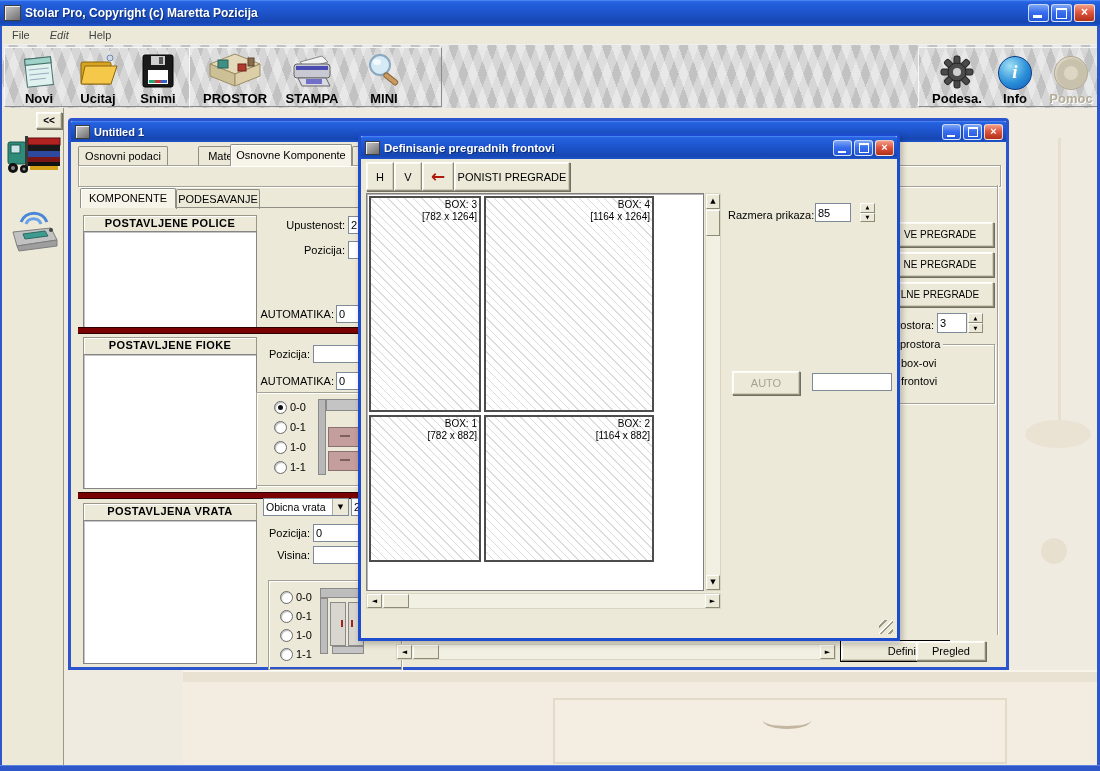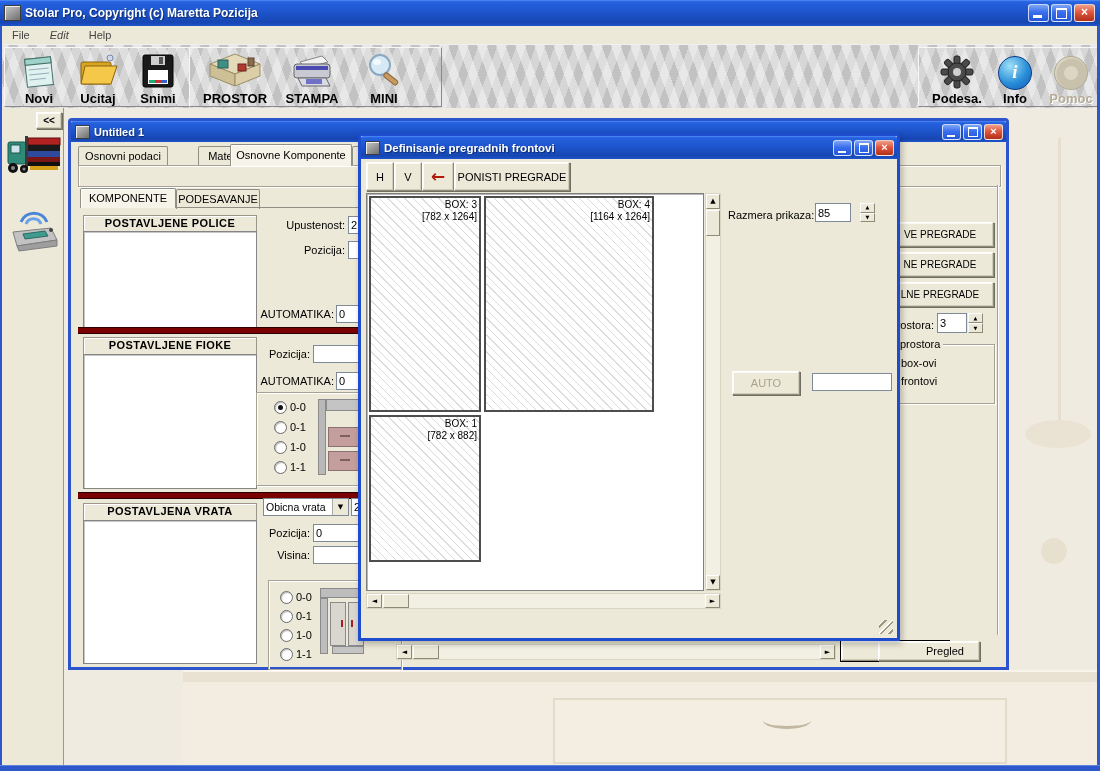--- a/index.html
+++ b/index.html
@@ -335,21 +335,21 @@
       <span class="abs" style="left:12px;top:12px;">box-ovi</span>
       <span class="abs" style="left:12px;top:30px;">frontovi</span>
     </div>
 
     <div class="abs sb-track" style="left:325px;top:523px;width:440px;height:16px;">
       <div class="sb-btn ar" style="position:absolute;left:0;top:0;width:15px;height:14px;">◄</div>
       <div class="sb-btn" style="position:absolute;left:16px;top:0;width:26px;height:14px;"></div>
       <div class="sb-btn ar" style="position:absolute;right:0;top:0;width:15px;height:14px;">►</div>
     </div>
     <div class="abs btn3d default" style="left:770px;top:520px;width:66px;height:18px;padding-left:40px;">Definisanje</div>
-    <div class="abs btn3d" style="left:807px;top:520px;width:68px;height:18px;padding-left:32px;">Pregled</div>
+    <div class="abs btn3d" style="left:845px;top:520px;width:68px;height:18px;">Pregled</div>
   </div>
 
   <div class="abs" style="left:358px;top:133px;width:542px;height:508px;border:3px solid #1e4ccf;border-radius:4px 4px 0 0;background:#ece9d8;box-sizing:border-box;z-index:30;box-shadow:2px 3px 6px rgba(0,0,0,.25);">
     <div class="tbar" style="height:23px;border-radius:2px 2px 0 0;">
       <div class="appico" style="width:13px;height:12px;"></div>
       <div class="ttl" style="font-size:11.5px;">Definisanje pregradnih frontovi</div>
       <div style="flex:1"></div>
       <div class="wbtn" style="width:17px;height:14px;">
           <span class="g-min" style="bottom:2px;width:8px;height:2px;"></span>
         </div>
@@ -380,20 +380,26 @@
             <span style="display:block;">BOX: 4</span>
             <span style="display:block;">[1164 x 1264]</span>
           </div>
       </div>
       <div class="hatch" style="left:2px;top:221px;width:112px;height:147px;">
         <div class="bl">
             <span style="display:block;">BOX: 1</span>
             <span style="display:block;margin-left:26px;">[782 x 882]</span>
           </div>
       </div>
+      <div class="hatch" style="left:117px;top:221px;width:170px;height:147px;">
+        <div class="bl">
+            <span style="display:block;">BOX: 2</span>
+            <span style="display:block;">[1164 x 882]</span>
+          </div>
+      </div>
     </div>
 
     <div class="abs sb-track" style="left:344px;top:57px;width:16px;height:398px;">
       <div class="sb-btn ar" style="position:absolute;left:0;top:0;width:14px;height:15px;">▲</div>
       <div class="sb-btn" style="position:absolute;left:0;top:16px;width:14px;height:26px;"></div>
       <div class="sb-btn ar" style="position:absolute;left:0;bottom:0;width:14px;height:15px;">▼</div>
     </div>
 
     <div class="abs sb-track" style="left:5px;top:457px;width:355px;height:16px;">
       <div class="sb-btn ar" style="position:absolute;left:0;top:0;width:15px;height:14px;">◄</div>

